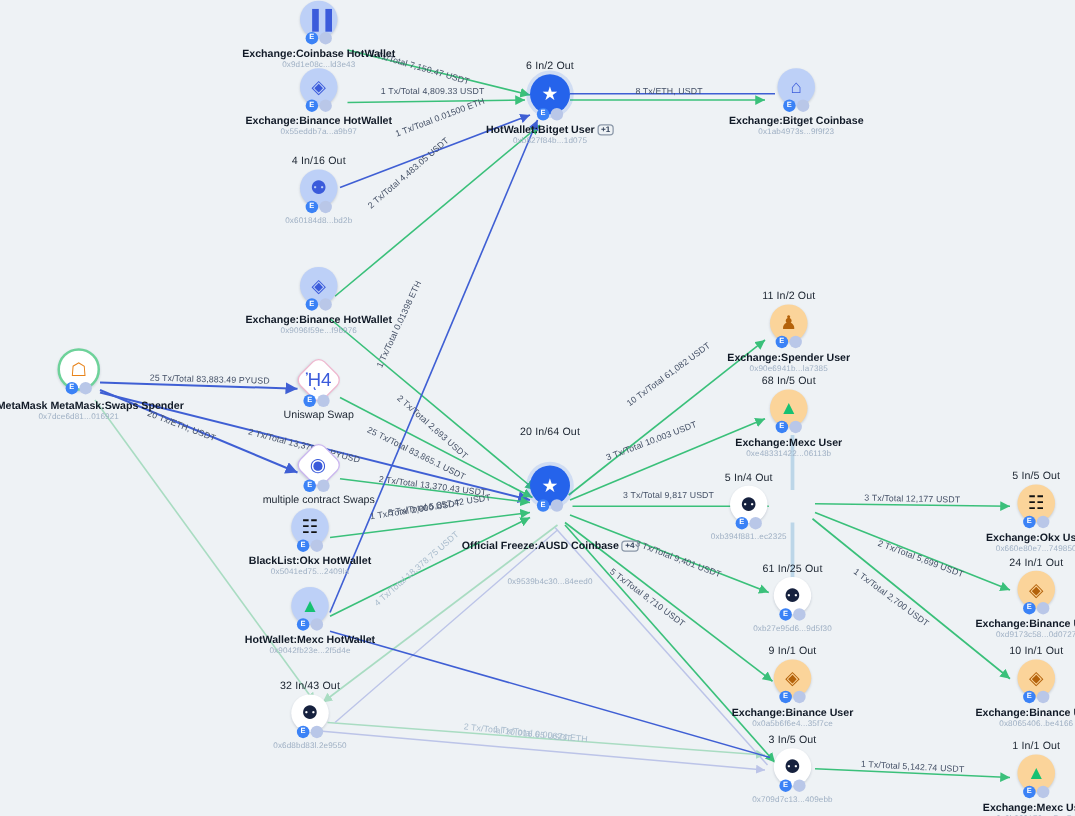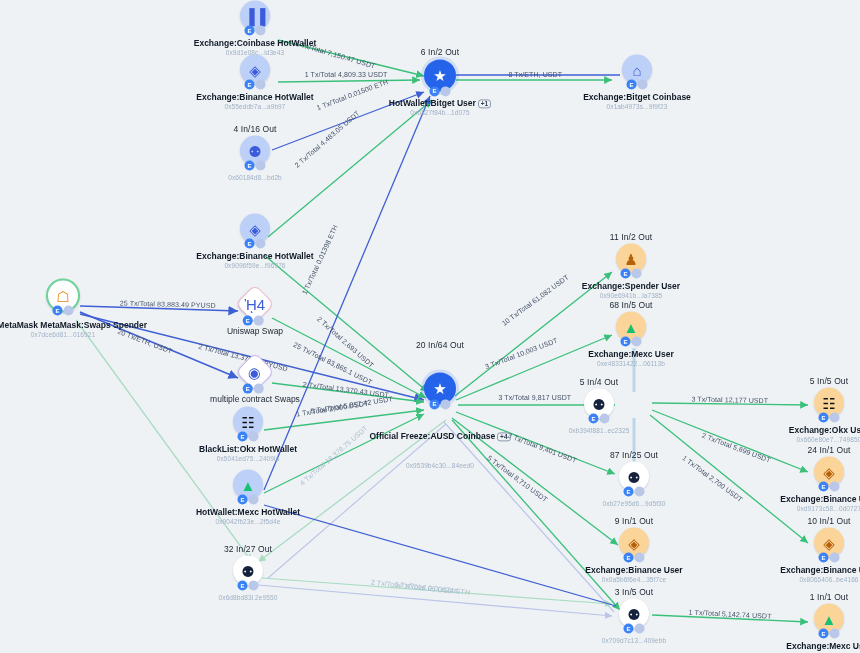--- a/index.html
+++ b/index.html
@@ -264,21 +264,21 @@
         <span class="glyph" style="color:#16c172">▲</span>
         <span class="badges">
           <span class="badge b1">E</span>
           <span class="badge b2"></span>
         </span>
       </div>
       <div class="name"><span>HotWallet:Mexc HotWallet</span></div>
       <div class="addr">0x9042fb23e...2f5d4e</div>
     </div>
     <div class="node" style="left: 248px; top: 572px;">
-      <div class="io">32 In/27 Out</div>
+      <div class="io">32 In/43 Out</div>
       <div class="circle white" style="">
         <span class="glyph" style="color:#16213e">⚉</span>
         <span class="badges">
           <span class="badge b1">E</span>
           <span class="badge b2"></span>
         </span>
       </div>
       <div class="name"><span></span></div>
       <div class="addr">0x6d8bd83l.2e9550</div>
     </div>
@@ -324,21 +324,21 @@
         <span class="glyph" style="color:#16213e">⚉</span>
         <span class="badges">
           <span class="badge b1">E</span>
           <span class="badge b2"></span>
         </span>
       </div>
       <div class="name"><span></span></div>
       <div class="addr">0xb394f881..ec2325</div>
     </div>
     <div class="node" style="left: 634px; top: 478px;">
-      <div class="io">87 In/25 Out</div>
+      <div class="io">61 In/25 Out</div>
       <div class="circle white" style="">
         <span class="glyph" style="color:#16213e">⚉</span>
         <span class="badges">
           <span class="badge b1">E</span>
           <span class="badge b2"></span>
         </span>
       </div>
       <div class="name"><span></span></div>
       <div class="addr">0xb27e95d6...9d5f30</div>
     </div>

